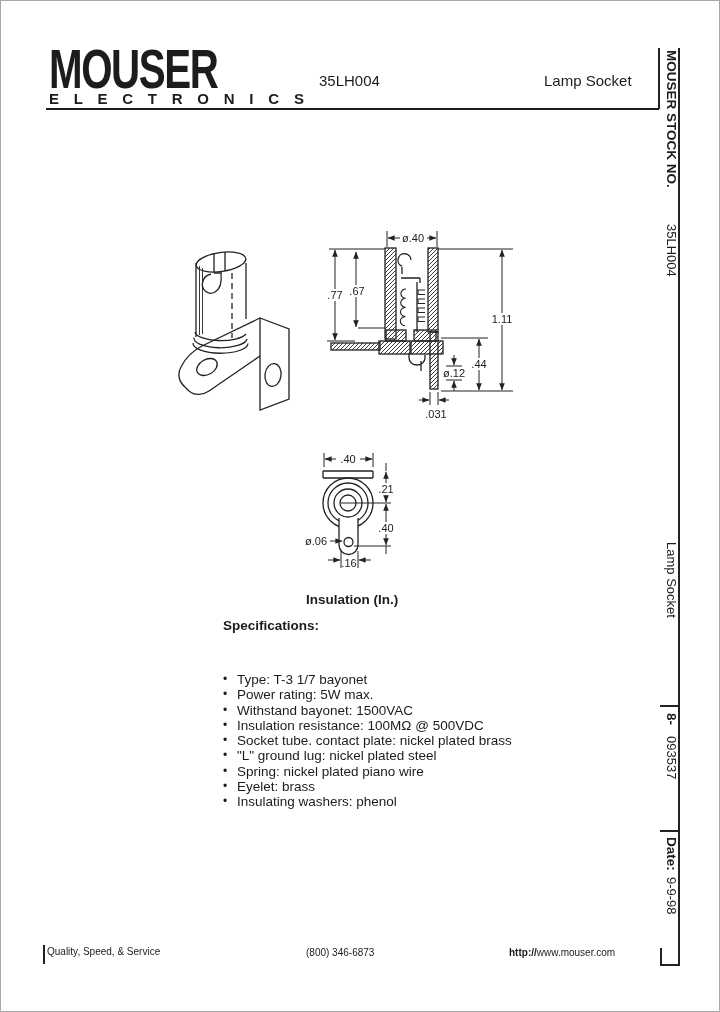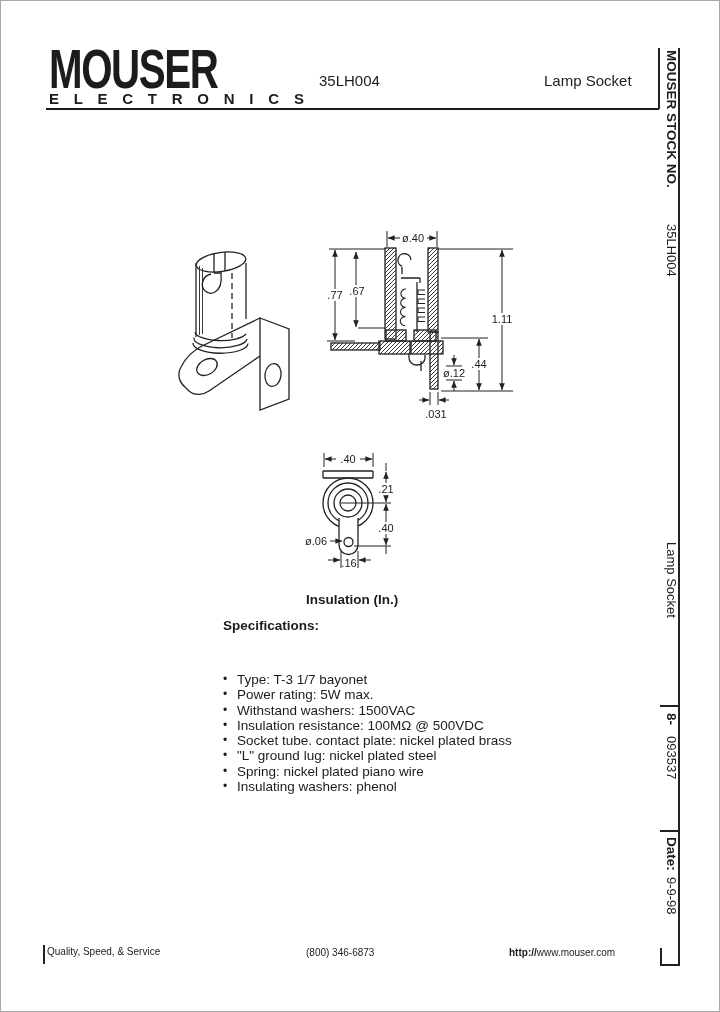--- a/index.html
+++ b/index.html
@@ -188,25 +188,26 @@
       <text x="348" y="566" text-anchor="middle" font-size="10.5">.16</text>
     </g>
   </svg>
 
   <div class="abs caption">Insulation (In.)</div>
 
   <div class="abs spec-title">Specifications:</div>
   <ul class="abs spec-list">
     <li>Type:  T-3 1/7 bayonet</li>
     <li>Power rating:  5W max.</li>
-    <li>Withstand washers:  1500VAC</li>
+    <li>Withstand bayonet:  1500VAC</li>
     <li>Insulation resistance:  100MΩ @ 500VDC</li>
     <li>Socket tube. contact plate:  nickel plated brass</li>
     <li>"L" ground lug:  nickel plated steel</li>
     <li>Spring:  nickel plated piano wire</li>
+    <li>Eyelet:  brass</li>
     <li>Insulating washers:  phenol</li>
   </ul>
 
   <div class="abs f-tick"></div>
   <div class="abs foot f-tag">Quality, Speed, &amp; Service</div>
   <div class="abs foot f-phone">(800) 346-6873</div>
   <div class="abs foot f-url"><b>http://</b><span>www.mouser.com</span></div>
 
 </div>
 

